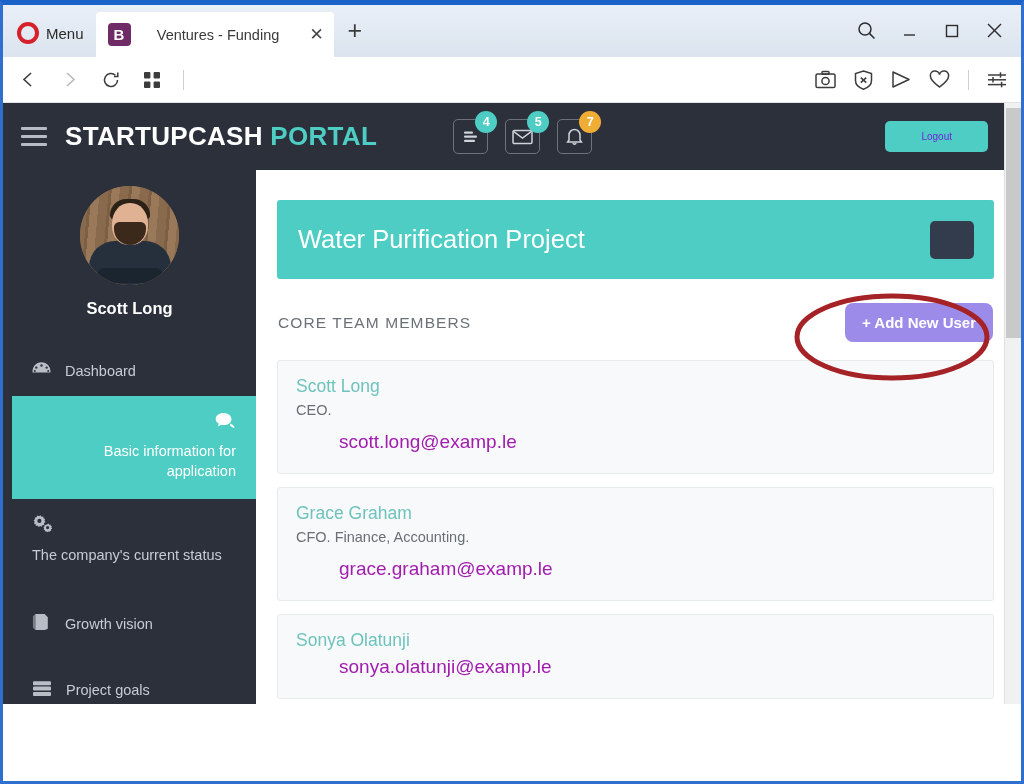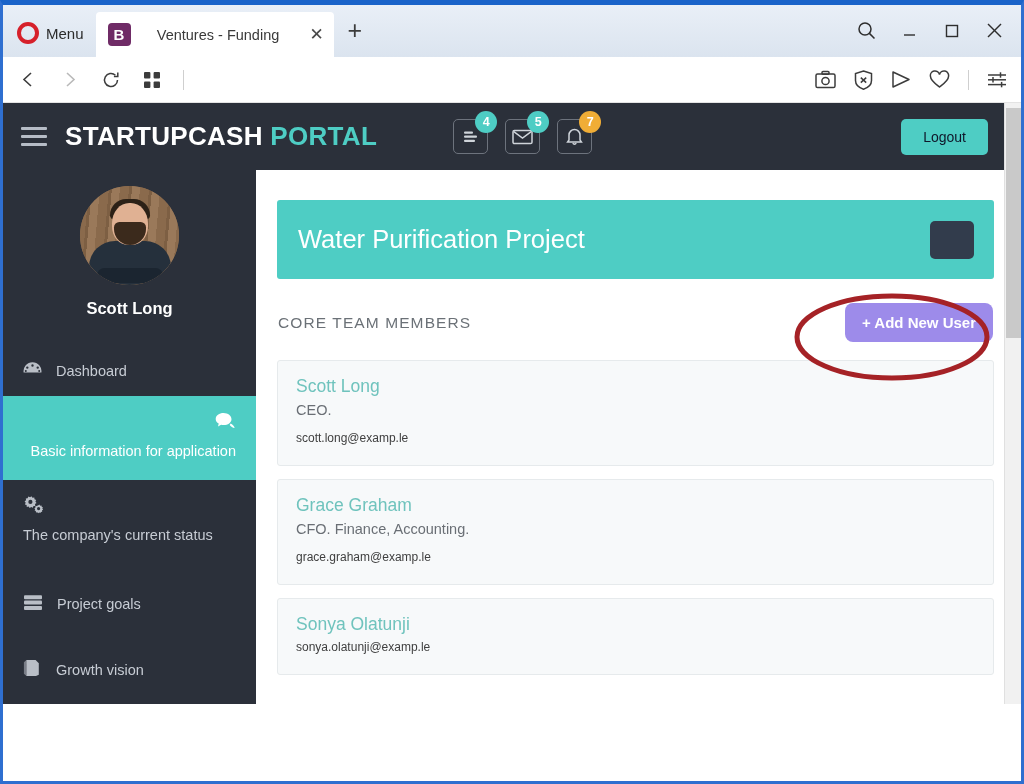--- a/index.html
+++ b/index.html
@@ -98,23 +98,23 @@
     justify-content: center; cursor: pointer;
   }
   .hicon svg { display: block; }
   .badge {
     position: absolute; top: -9px; right: -10px;
     min-width: 22px; height: 22px; border-radius: 50%;
     font-size: 12.5px; font-weight: bold; color: #ffffff;
     display: flex; align-items: center; justify-content: center;
   }
   #logout {
-    margin-left: auto; background: #4ecdc4; color: #0f172a;
-    border: none; border-radius: 5px; padding: 10px 22px;
-    font-size: 14px; cursor: pointer; font-family: inherit;
+    margin-left: auto; background: #4ecdc4; color: #6d28d9;
+    border: none; border-radius: 5px; padding: 10px 36px;
+    font-size: 10px; cursor: pointer; font-family: inherit;
   }
 
   
   #sidebar {
     width: 253px; flex: 0 0 253px; background: #2b303a;
     padding-top: 67px; color: #c5cad2; overflow: hidden;
   }
   #avatar-wrap { display: flex; flex-direction: column; align-items: center; padding-top: 16px; }
   #avatar {
     width: 99px; height: 99px; border-radius: 50%; overflow: hidden;
@@ -142,21 +142,21 @@
     position: absolute; left: 50%; bottom: -6px; transform: translateX(-50%);
     width: 82px; height: 50px; border-radius: 26px 26px 0 0; background: #25303c;
   }
   #avatar .arms {
     position: absolute; left: 50%; bottom: 2px; transform: translateX(-50%);
     width: 66px; height: 15px; border-radius: 8px; background: #1b2530;
   }
   #profile-name {
     margin-top: 14px; font-size: 16.5px; font-weight: bold; color: #ffffff;
   }
-  #nav { margin-top: 30px; }
+  #nav { margin-top: 30px; padding-left: 9px; }
   .nav-item {
     display: flex; align-items: center; gap: 14px;
     padding: 13px 20px; font-size: 14.5px; color: #c7ccd4;
     cursor: pointer; line-height: 1.35;
   }
   .nav-item.stacked { display: block; padding: 16px 20px 18px 20px; }
   .nav-item.stacked .ico { margin-bottom: 7px; display: block; }
   .nav-item.active {
     background: #4ecdc4; color: #ffffff; text-align: right;
   }
@@ -187,21 +187,21 @@
     margin-left: auto; background: #9d8bea; color: #ffffff;
     border: none; border-radius: 8px; padding: 11px 17px;
     font-size: 15px; font-weight: bold; cursor: pointer; font-family: inherit;
   }
   .member-card {
     background: #f7f9fa; border: 1px solid #e6eaec; border-radius: 3px;
     padding: 15px 18px 20px 18px; margin-bottom: 13px;
   }
   .m-name { font-size: 17.5px; color: #6fc3bd; margin-bottom: 5px; }
   .m-role { font-size: 14.5px; color: #6a6f75; margin-bottom: 13px; }
-  .m-mail { font-size: 12px; color: #404040; }
+  .m-mail { font-size: 19px; color: #a21caf; margin-left: 43px; }
 
   
   #scrollbar {
     position: absolute; top: 0; right: 0; width: 17px; height: 601px;
     background: #f1f1f1; border-left: 1px solid #e0e0e0; z-index: 6;
   }
   #scroll-thumb {
     position: absolute; top: 5px; left: 1px; width: 15px; height: 230px;
     background: #c9c9c9; cursor: pointer;
   }
@@ -412,37 +412,37 @@
               <circle cx="7.4" cy="5.9" r="2.1" fill="#2b303a"></circle>
               <path d="M15.4 9.3l1-.7.8 1.1 1.3-.2.2 1.3 1.2.5-.6 1.2.8 1.1-1.1.8.2 1.3-1.3.2-.5 1.2-1.2-.6-1.1.8-.8-1.1-1.3.2-.2-1.3-1.2-.5.6-1.2-.8-1.1 1.1-.8-.2-1.3 1.3-.2z"></path>
               <circle cx="15.6" cy="12.6" r="1.6" fill="#2b303a"></circle>
             </svg>
           </span>
           <span>The company's current status</span>
         </div>
 
         <div class="nav-item sp">
           <span class="ico">
+            <svg width="19" height="18" viewBox="0 0 19 18" fill="currentColor">
+              <path d="M3.4 1h9.2l3.2 3.3v11.4L13 17H3.4z"></path>
+              <path d="M3.4 1 .9 3.3v11.4L3.4 17z" opacity=".55"></path>
+            </svg>
+          </span>
+          <span>Growth vision</span>
+        </div>
+
+        <div class="nav-item sp">
+          <span class="ico">
             <svg width="20" height="17" viewBox="0 0 20 17" fill="currentColor">
               <rect x="1" y="1.2" width="18" height="4" rx="1"></rect>
               <rect x="1" y="6.6" width="18" height="4" rx="1"></rect>
               <rect x="1" y="12" width="18" height="4" rx="1"></rect>
             </svg>
           </span>
           <span>Project goals</span>
-        </div>
-
-        <div class="nav-item sp">
-          <span class="ico">
-            <svg width="19" height="18" viewBox="0 0 19 18" fill="currentColor">
-              <path d="M3.4 1h9.2l3.2 3.3v11.4L13 17H3.4z"></path>
-              <path d="M3.4 1 .9 3.3v11.4L3.4 17z" opacity=".55"></path>
-            </svg>
-          </span>
-          <span>Growth vision</span>
         </div>
 
       </div>
     </div>
 
     <div id="main">
       <div id="content">
 
         <div id="project-header">
           <h1 id="project-title">Water Purification Project</h1>

